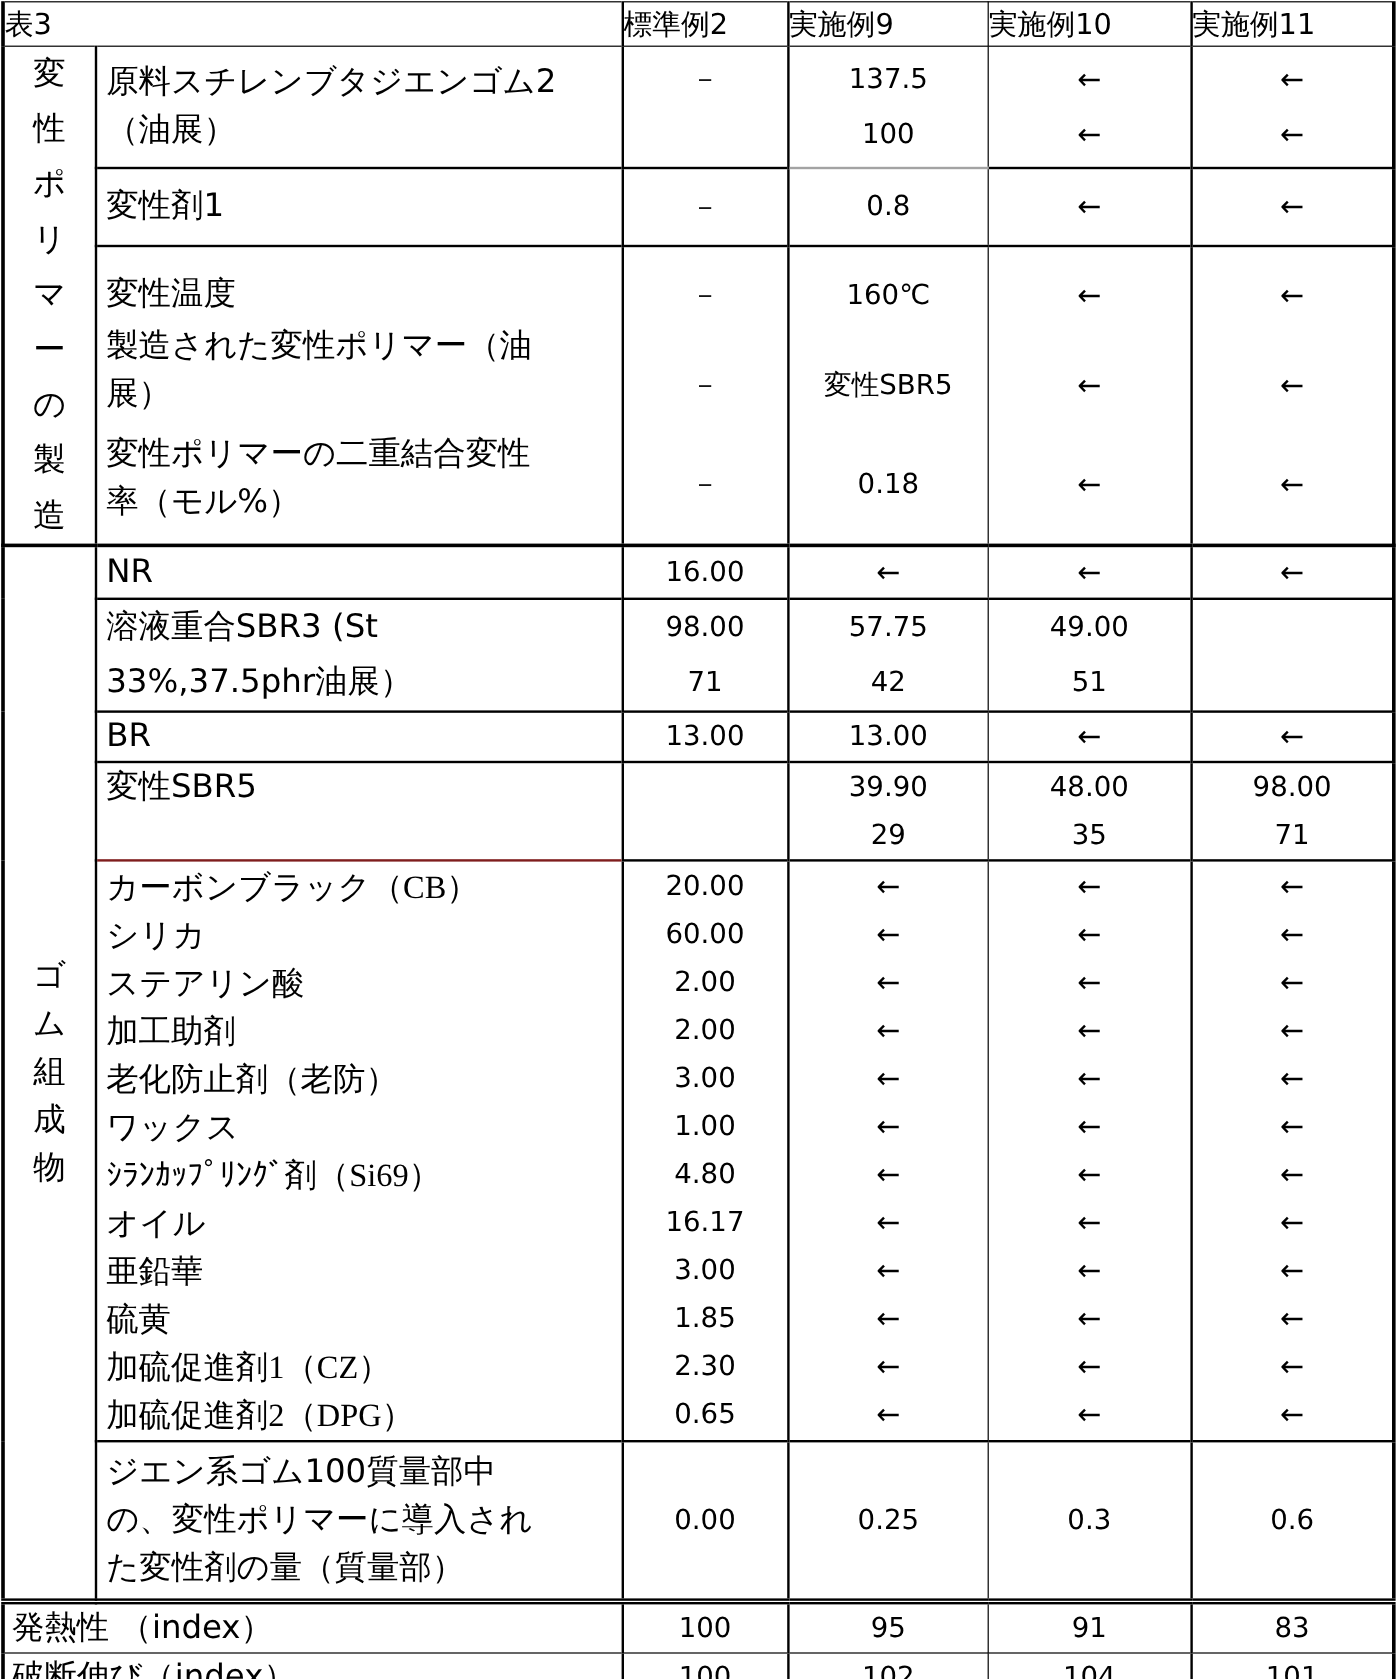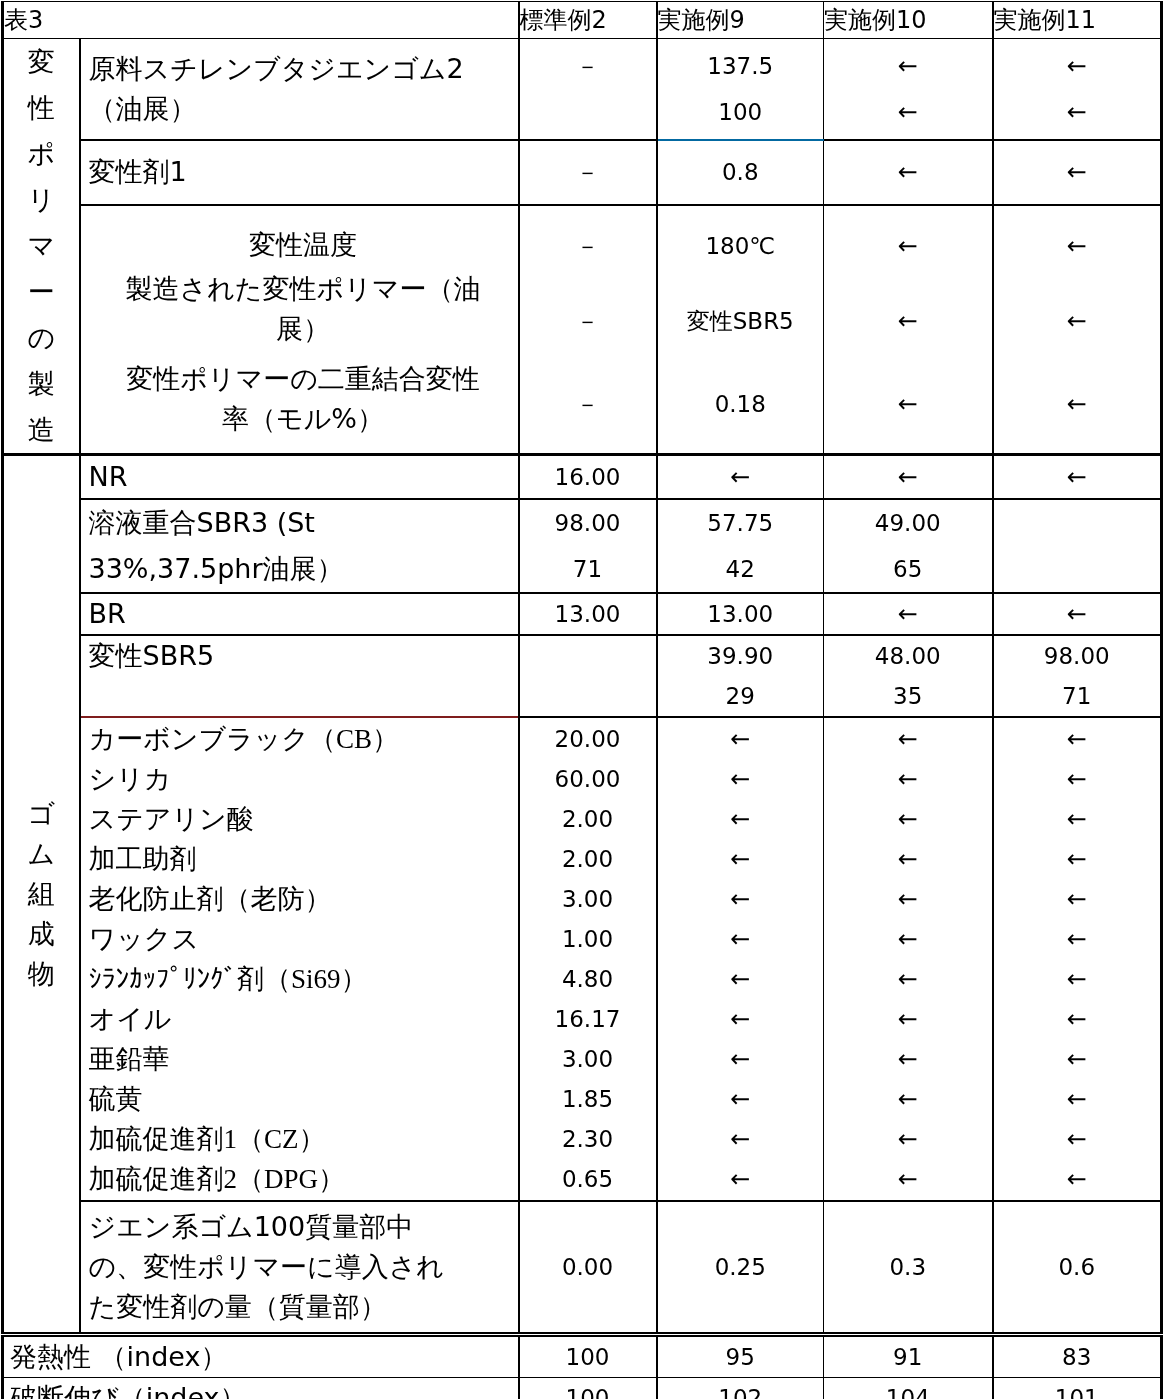--- a/index.html
+++ b/index.html
@@ -86,40 +86,40 @@
     </td>
     <td class="v c3 arrow">
       <span class="line">←</span>
       <span class="line">←</span>
     </td>
   </tr>
 
   <tr class="grp-top" style="height:62px;">
     <td class="item" style="border-top:2px solid #000;">変性剤1</td>
     <td class="v c0" style="border-top:2px solid #000;">－</td>
-    <td class="v" style="border-top:2px solid #0369a1;">0.8</td>
+    <td class="v" style="border-top:2px solid #a3a3a3;">0.8</td>
     <td class="v c2 arrow" style="border-top:2px solid #000;">←</td>
     <td class="v c3 arrow" style="border-top:2px solid #000;">←</td>
   </tr>
 
   <tr style="height:236px;">
-    <td class="item" style="border-top:2px solid #000;border-bottom:3px solid #000;padding-top:2px;text-align:center;">
+    <td class="item" style="border-top:2px solid #000;border-bottom:3px solid #000;padding-top:2px;">
       <span class="line s40" style="height:48px;line-height:48px;">変性温度</span>
       <span class="line s40">製造された変性ポリマー（油</span>
       <span class="line s40" style="height:50px;">展）</span>
       <span class="line s40">変性ポリマーの二重結合変性</span>
       <span class="line s40">率（モル%）</span>
     </td>
     <td class="v c0" style="border-top:2px solid #000;border-bottom:3px solid #000;">
       <span class="line" style="height:70px;line-height:70px;">－</span>
       <span class="line" style="height:80px;line-height:80px;">－</span>
       <span class="line" style="height:86px;line-height:86px;">－</span>
     </td>
     <td class="v" style="border-top:2px solid #000;border-bottom:3px solid #000;">
-      <span class="line" style="height:70px;line-height:70px;">180℃</span>
+      <span class="line" style="height:70px;line-height:70px;">160℃</span>
       <span class="line" style="height:80px;line-height:80px;">変性SBR5</span>
       <span class="line" style="height:86px;line-height:86px;">0.18</span>
     </td>
     <td class="v c2 arrow" style="border-top:2px solid #000;border-bottom:3px solid #000;">
       <span class="line" style="height:70px;line-height:70px;">←</span>
       <span class="line" style="height:80px;line-height:80px;">←</span>
       <span class="line" style="height:86px;line-height:86px;">←</span>
     </td>
     <td class="v c3 arrow" style="border-top:2px solid #000;border-bottom:3px solid #000;">
       <span class="line" style="height:70px;line-height:70px;">←</span>
@@ -147,21 +147,21 @@
     <td class="v c0" style="border-top:2px solid #000;">
       <span class="line">98.00</span>
       <span class="line">71</span>
     </td>
     <td class="v" style="border-top:2px solid #000;">
       <span class="line">57.75</span>
       <span class="line">42</span>
     </td>
     <td class="v c2" style="border-top:2px solid #000;">
       <span class="line">49.00</span>
-      <span class="line">65</span>
+      <span class="line">51</span>
     </td>
     <td class="v c3" style="border-top:2px solid #000;">
       <span class="line"></span>
       <span class="line"></span>
     </td>
   </tr>
 
   <tr style="height:40px;">
     <td class="item" style="border-top:2px solid #000;">BR</td>
     <td class="v c0" style="border-top:2px solid #000;">13.00</td>

